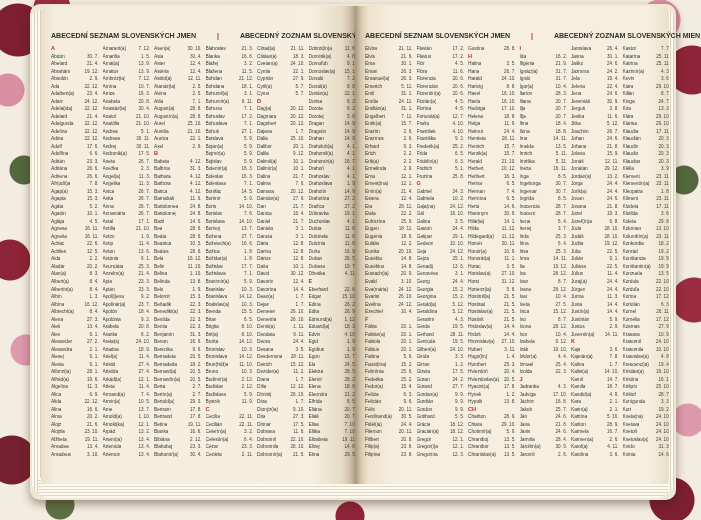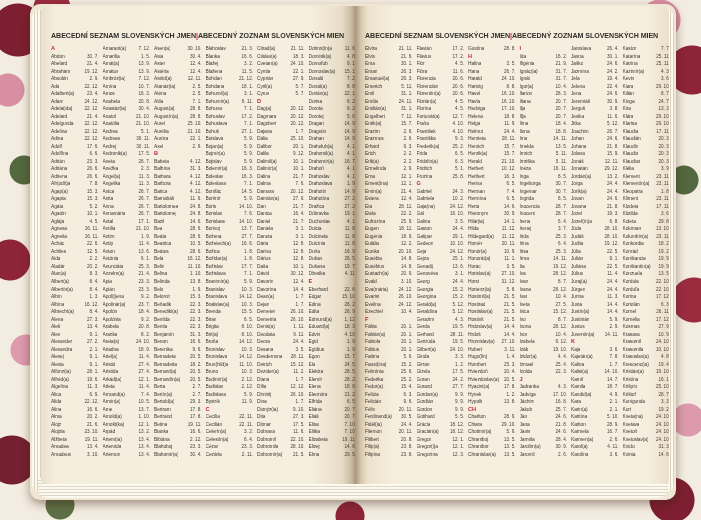--- a/index.html
+++ b/index.html
@@ -56,21 +56,21 @@
   }
   .page.right{
     left:325px;border-radius:0 8px 4px 0;
     background:linear-gradient(to right,#d9caaf 0,#ecdfc8 8px,#f6efe0 40px,#f6efe0 292px,#eadfca 314px);
   }
   .spine-shadow{
     position:absolute;left:312px;top:2px;width:26px;height:478px;pointer-events:none;
     background:linear-gradient(to right,rgba(90,60,35,0) 0,rgba(90,60,35,.18) 40%,rgba(70,45,25,.32) 52%,rgba(90,60,35,.15) 70%,rgba(90,60,35,0) 100%);
   }
   .page-header{
-    margin:26px 8px 5px 10px;display:flex;gap:0;white-space:nowrap;
+    margin:26px 8px 5px 10px;display:flex;gap:21px;white-space:nowrap;
     font-size:7.1px;font-weight:700;letter-spacing:-.05px;color:#33302a;
   }
   .page-header .divider{color:#c32340;font-weight:700;}
   .cols{display:flex;gap:4px;padding:0 5px 0 10px;height:416px;overflow:hidden;}
   .col{width:47.5px;flex:0 0 auto;}
   .row{display:flex;justify-content:space-between;align-items:baseline;height:7.52px;line-height:7.52px;}
   .nm{font-size:4.9px;white-space:nowrap;overflow:hidden;letter-spacing:-.1px;}
   .dt{font-size:4.6px;white-space:nowrap;margin-left:2px;color:#46423b;}
   .letter{height:7.52px;line-height:7.52px;font-size:5.6px;font-weight:700;color:#c32340;}
 </style>

